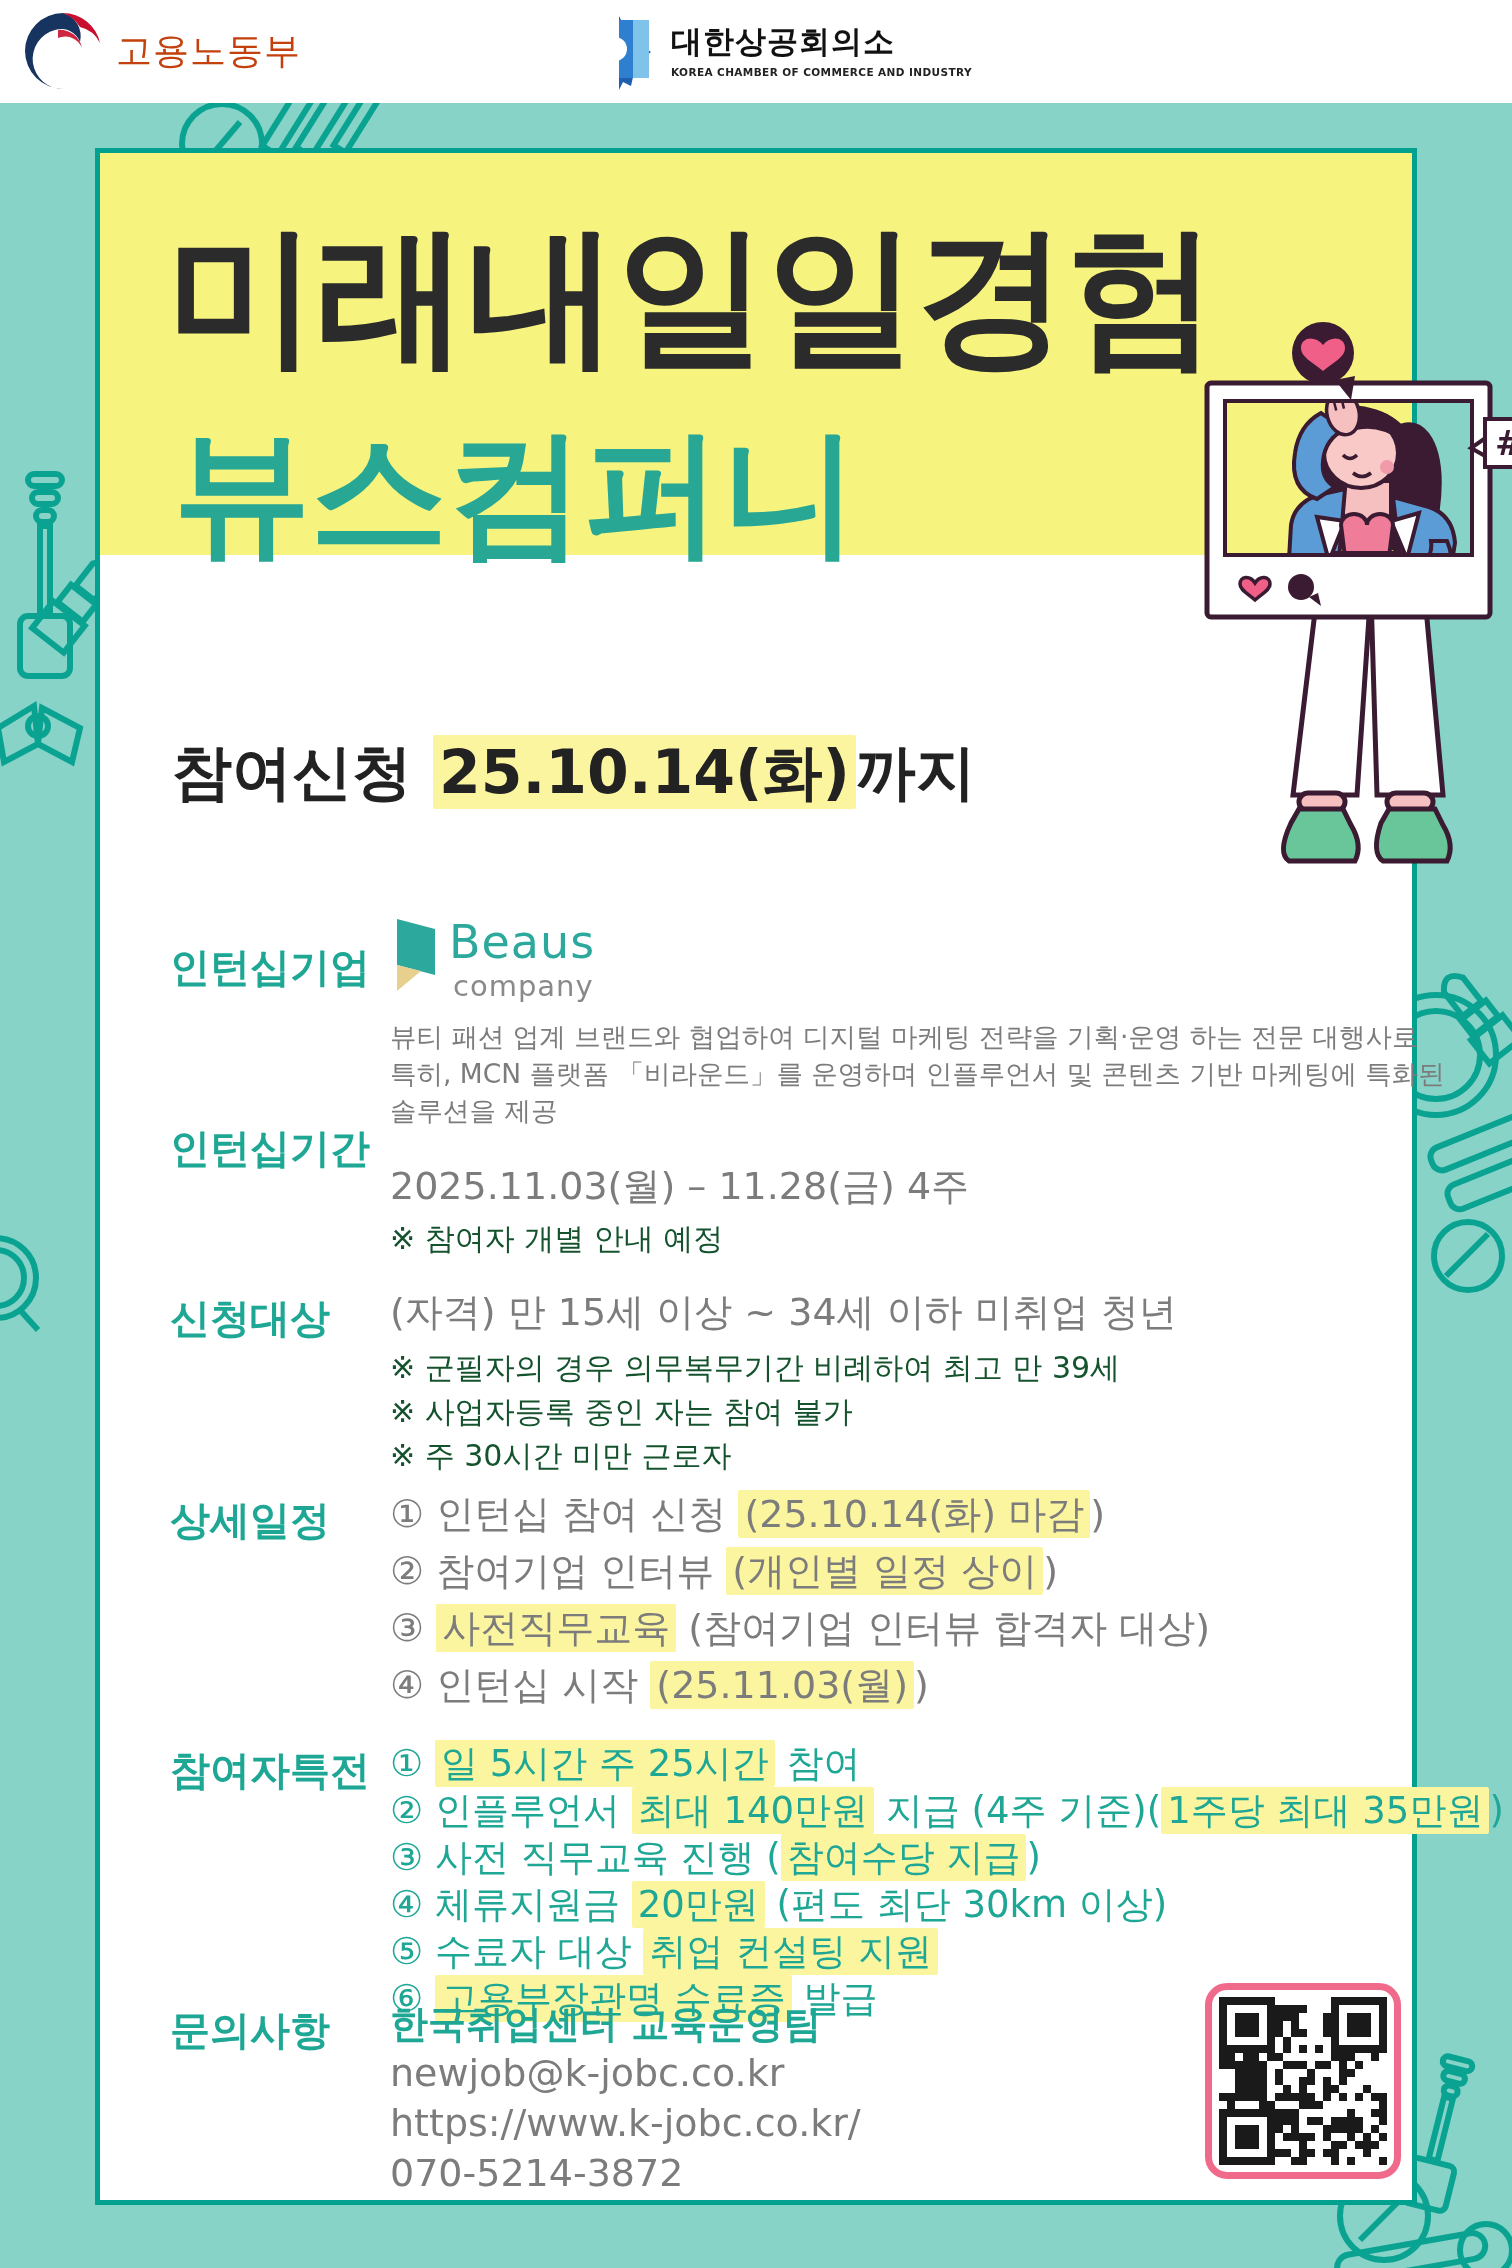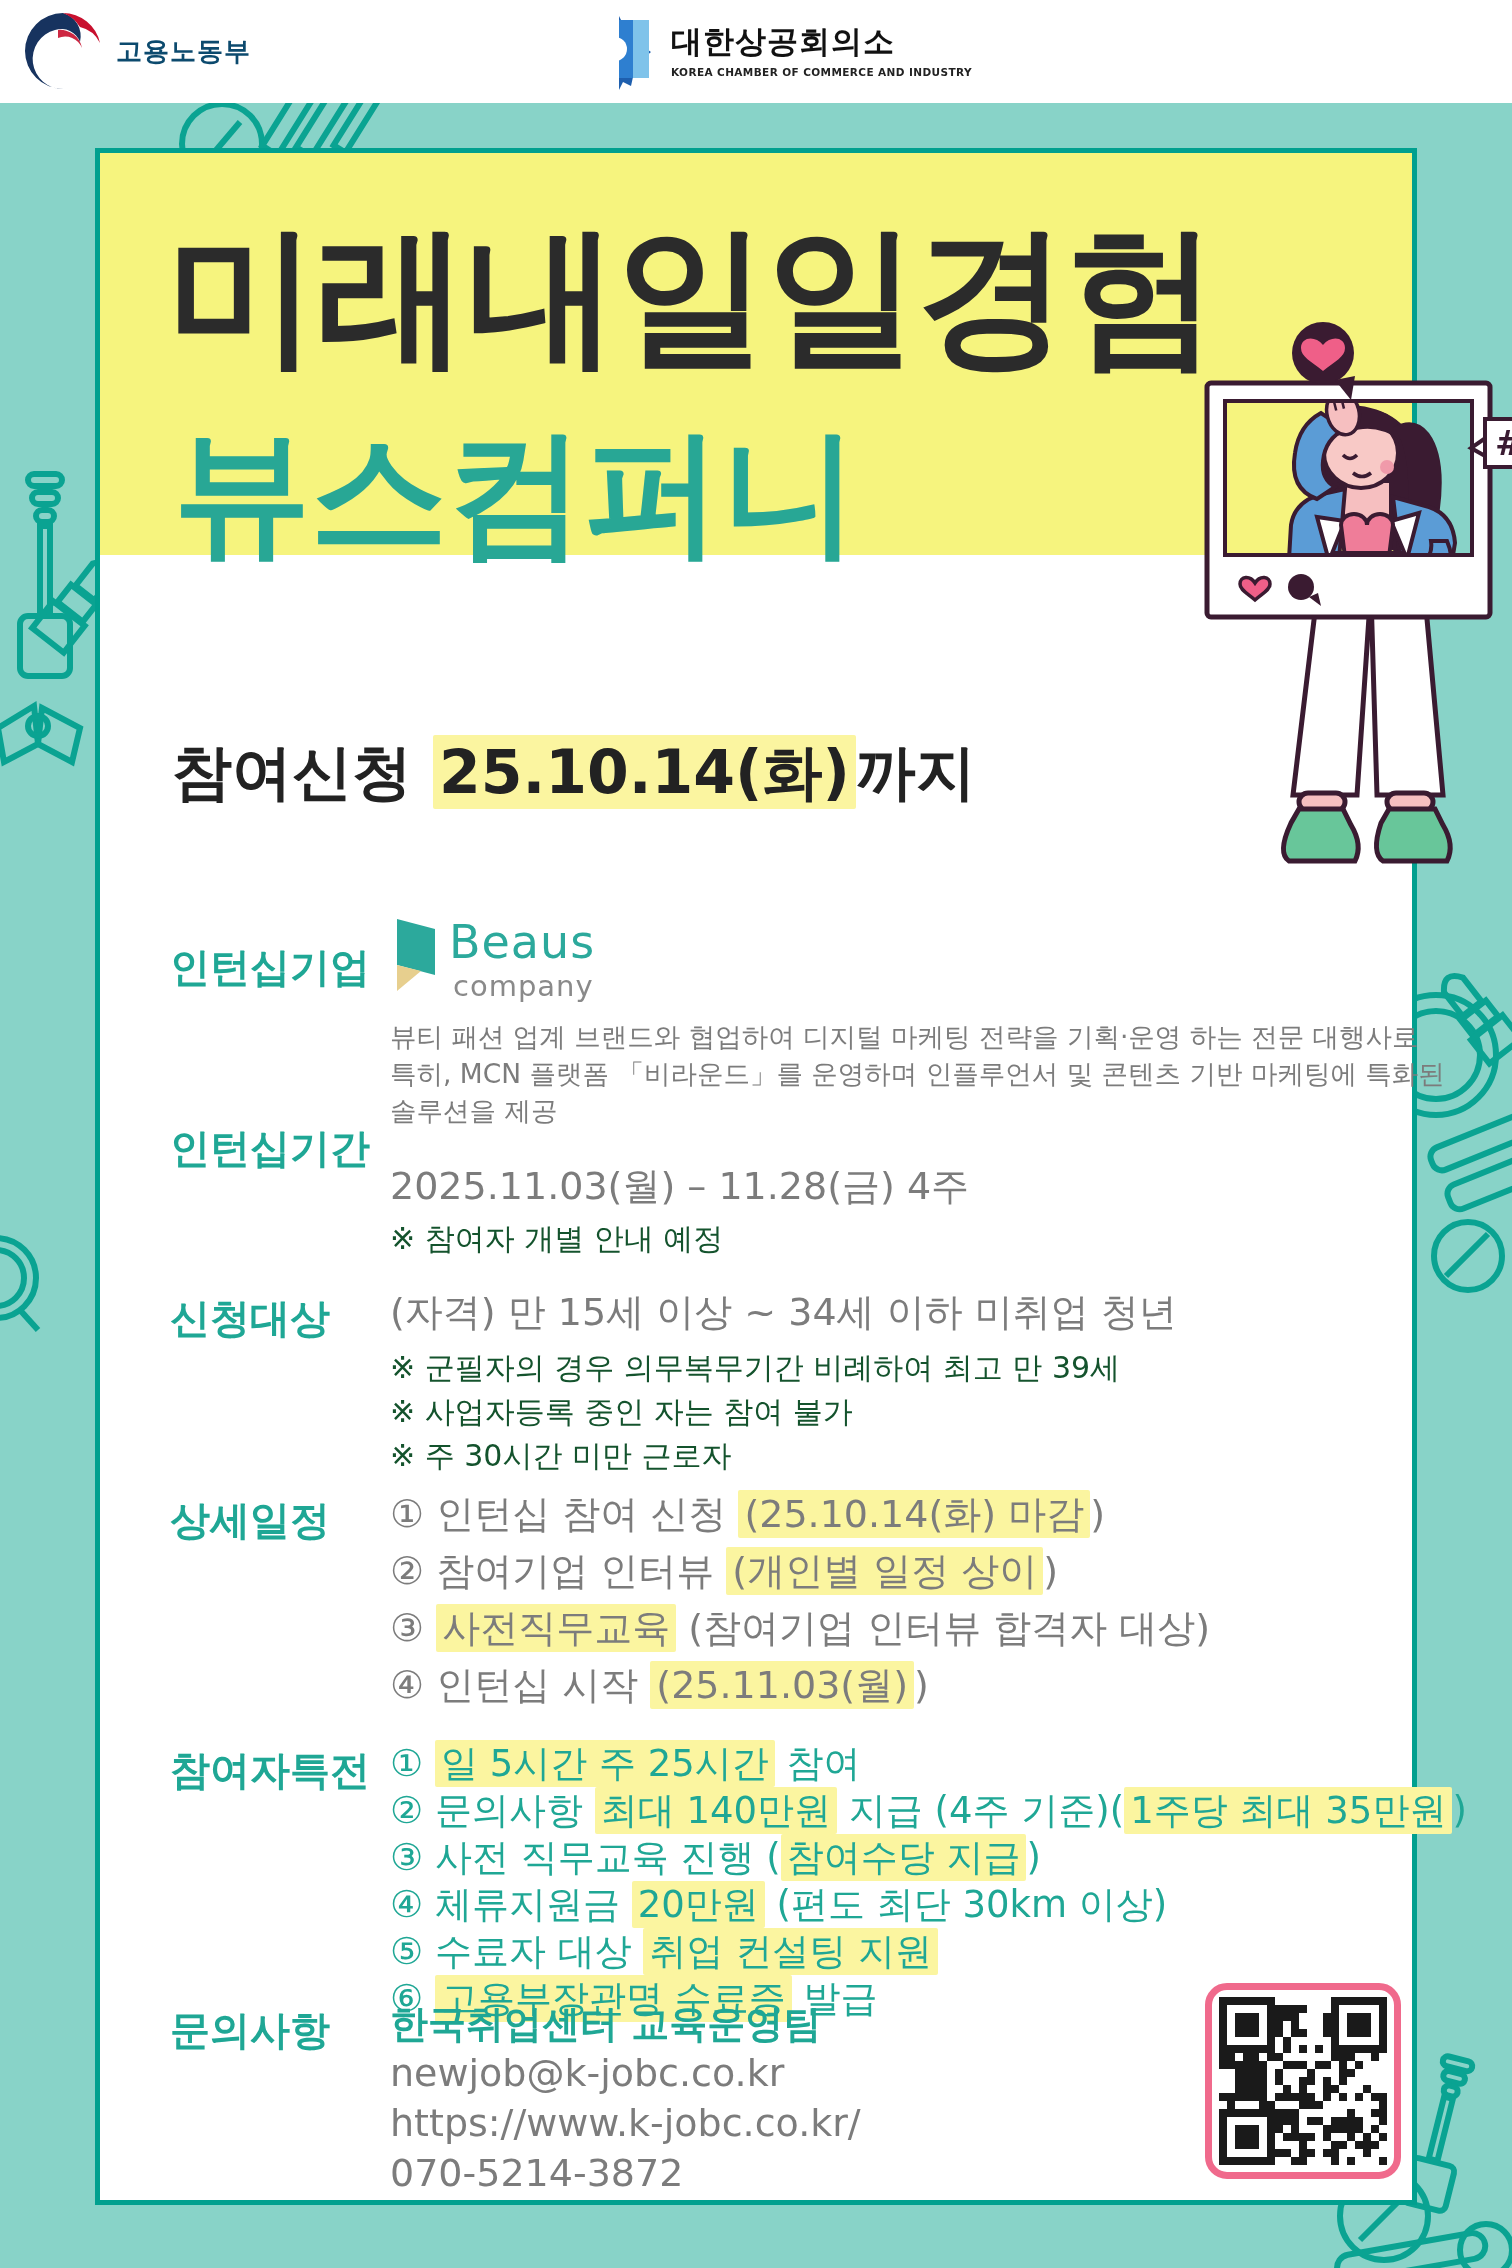--- a/index.html
+++ b/index.html
@@ -2,21 +2,21 @@
 <html><head>
 <meta charset="utf-8">
 <style>
   html,body{margin:0;padding:0;}
   #page{position:relative;width:1512px;height:2268px;background:#88d3c8;overflow:hidden;
         font-family:"DejaVu Sans",sans-serif;}
   
   .topbar{position:absolute;left:0;top:0;width:1512px;height:103px;background:#ffffff;z-index:5;}
   .logo{position:absolute;display:flex;align-items:center;gap:12px;}
   .logo-moel{left:22px;top:10px;}
-  .moel-label{font-size:26px;font-weight:700;color:#0c4a6e;letter-spacing:1px;}
+  .moel-label{font-size:36px;font-weight:400;color:#c2410c;letter-spacing:1px;}
   .logo-kcci{left:585px;top:12px;}
   .kcci-kr{font-size:31px;font-weight:900;color:#111;letter-spacing:1px;}
   .kcci-en{font-size:10.5px;font-weight:700;color:#222;letter-spacing:.4px;margin-top:3px;}
   .logo-kjc{left:1178px;top:14px;}
   .kjc-acro{font-size:52px;font-weight:900;letter-spacing:-2px;line-height:1;}
   .kjc-l0{color:#3c4e9e;} .kjc-l1{color:#5b8ed6;} .kjc-l2{color:#35a3e5;}
   .kjc-kr{font-size:30px;font-weight:900;color:#3c4e9e;line-height:1.05;}
   .kjc-en{font-size:16.5px;font-weight:800;color:#2ba0e8;letter-spacing:.5px;}
   
   .card{position:absolute;left:95px;top:148px;width:1322px;height:2057px;background:#ffffff;
@@ -184,21 +184,21 @@
     <div class="note-text" style="top:1283px;">※ 주 30시간 미만 근로자</div>
 
     <div class="sec-label" style="top:1340px;">상세일정</div>
     <div class="sched-item" style="top:1336px;"><span>① 인턴십 참여 신청 </span><span class="hl">(25.10.14(화) 마감</span><span>)</span></div>
     <div class="sched-item" style="top:1393px;"><span>② 참여기업 인터뷰 </span><span class="hl">(개인별 일정 상이</span><span>)</span></div>
     <div class="sched-item" style="top:1450px;"><span>③ </span><span class="hl">사전직무교육</span><span> (참여기업 인터뷰 합격자 대상)</span></div>
     <div class="sched-item" style="top:1507px;"><span>④ 인턴십 시작 </span><span class="hl">(25.11.03(월)</span><span>)</span></div>
 
     <div class="sec-label" style="top:1590px;">참여자특전</div>
     <div class="benefit-item" style="top:1586px;"><span>① </span><span class="hl">일 5시간 주 25시간</span><span> 참여</span></div>
-    <div class="benefit-item" style="top:1633px;"><span>② 문의사항 </span><span class="hl">최대 140만원</span><span> 지급 (4주 기준)(</span><span class="hl">1주당 최대 35만원</span><span>)</span></div>
+    <div class="benefit-item" style="top:1633px;"><span>② 인플루언서 </span><span class="hl">최대 140만원</span><span> 지급 (4주 기준)(</span><span class="hl">1주당 최대 35만원</span><span>)</span></div>
     <div class="benefit-item" style="top:1680px;"><span>③ 사전 직무교육 진행 (</span><span class="hl">참여수당 지급</span><span>)</span></div>
     <div class="benefit-item" style="top:1727px;"><span>④ 체류지원금 </span><span class="hl">20만원</span><span> (편도 최단 30km 이상)</span></div>
     <div class="benefit-item" style="top:1774px;"><span>⑤ 수료자 대상 </span><span class="hl">취업 컨설팅 지원</span></div>
     <div class="benefit-item" style="top:1821px;"><span>⑥ </span><span class="hl">고용부장관명 수료증</span><span> 발급</span></div>
 
     <div class="sec-label" style="top:1850px;">문의사항</div>
     <div class="contact-team" style="top:1846px;">한국취업센터 교육운영팀</div>
     <div class="contact-line" style="top:1898px;">newjob@k-jobc.co.kr</div>
     <div class="contact-line" style="top:1948px;">https://www.k-jobc.co.kr/</div>
     <div class="contact-line" style="top:1998px;">070-5214-3872</div>

